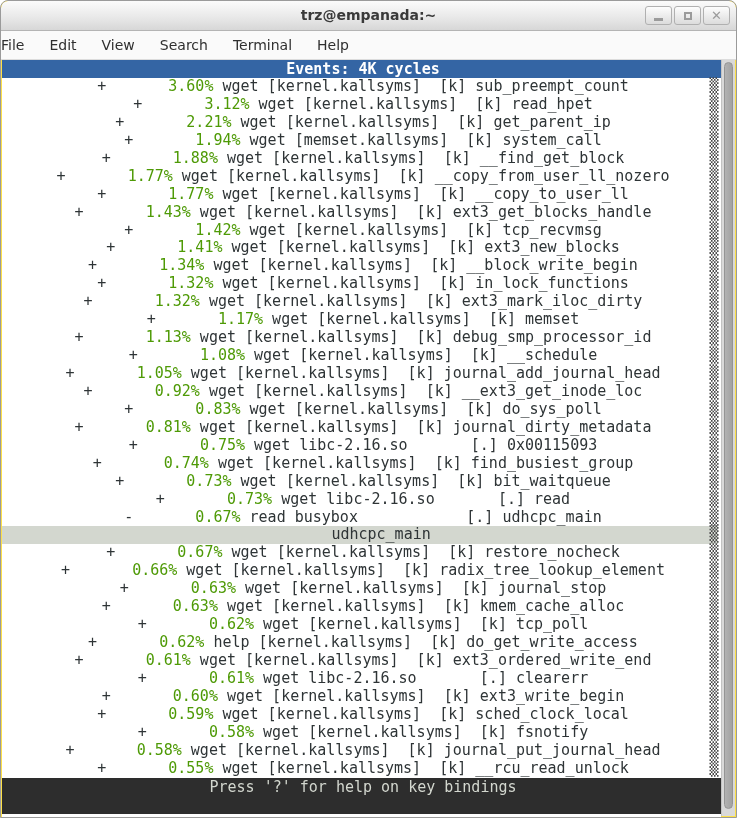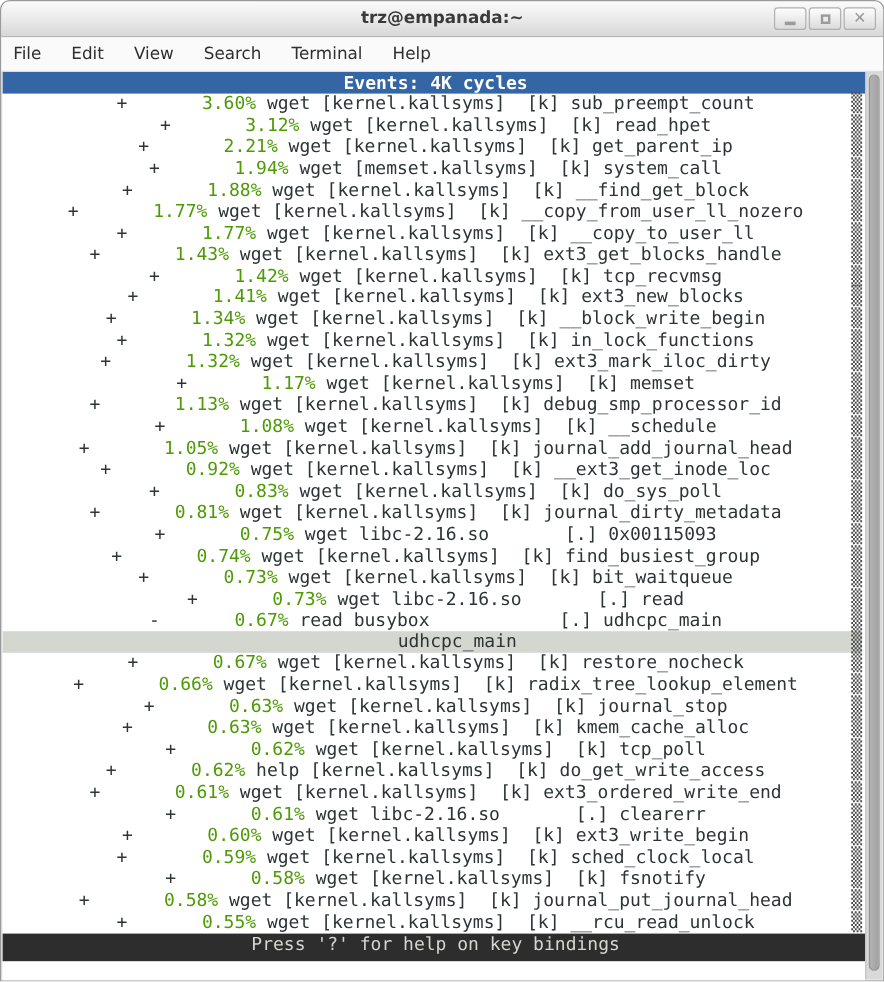--- a/index.html
+++ b/index.html
@@ -1,20 +1,20 @@
 <!DOCTYPE html>
 <html style="--accent: #3465a4; --green: #4e9a06; --fg: #2e3436; --sel: #d3d7cf; --status-bg: #2d2d2d; --status-fg: #d3d7cf; --shade: #4a4a4a;"><head>
 <meta charset="utf-8">
 <style>
   html,body{margin:0;padding:0;background:#ffffff;}
   .window{
     position:relative; width:737px; height:818px; box-sizing:border-box;
     border:1px solid #9a9a9a; border-radius:8px 8px 0 0;
     font-family:"DejaVu Sans","Liberation Sans",sans-serif;
-    background:#e5e5e5; overflow:hidden;
+    background:#fde047; overflow:hidden;
   }
   .titlebar{
     position:relative; height:29px;
     background:linear-gradient(#fbfbfb,#e9e9e9 55%,#d7d7d7);
     border-bottom:1px solid #b4b4b4; border-radius:7px 7px 0 0;
   }
   .title-text{
     position:absolute; left:0; right:0; top:6px; text-align:center;
     font-size:14px; font-weight:bold; color:#3a3a3a;
   }
@@ -25,40 +25,40 @@
     background:linear-gradient(#fdfdfd,#dcdcdc);
     display:flex; align-items:center; justify-content:center;
     color:#8f8f8f; font-size:11px; font-weight:bold; line-height:1;
   }
   .glyph-min{display:block;width:9px;height:3px;background:#9b9b9b;margin-top:8px;}
   .glyph-max{display:block;width:8px;height:8px;border:2px solid #9b9b9b;box-sizing:border-box;}
   .glyph-close{color:#9b9b9b;font-size:13px;font-weight:bold;}
   .menubar{
     height:29px; box-sizing:border-box; background:#fafafa;
     border-bottom:1px solid #dcdcdc;
-    display:flex; align-items:center; gap:25px; padding-left:10px;
+    display:flex; align-items:center; gap:25px; padding-left:0;
     font-size:14px; color:#2f2f2f;
   }
   .menu-item{cursor:default;}
   .terminal{
     position:absolute; left:1px; right:15px; top:59px; bottom:0;
     background:#ffffff; overflow:hidden;
     font-family:"DejaVu Sans Mono","Liberation Mono",monospace;
     font-size:15px; color:var(--fg,#2e3436);text-align:center;
   }
   .trow, .events-bar, .statusbar{
     white-space:pre; height:17.95px; line-height:17.95px;
     padding-left:3px; position:relative; box-sizing:border-box;
   }
   .events-bar{
     height:18px; line-height:18px;
     background:var(--accent,#3465a4); color:#ffffff; font-weight:bold;
   }
   .statusbar{
-    height:23px; line-height:18px;
+    height:36px; line-height:18px;
     background:var(--status-bg,#2d2d2d); color:var(--status-fg,#d3d7cf);
   }
   .pct{color:var(--green,#4e9a06);margin-left:35px;}
   .trow .mark{
     position:absolute; left:calc(78ch + 3px); top:0; width:1ch;
     color:var(--shade,#4a4a4a);
   }
   .trow .mark.diamond{color:#0c0c0c;}
   .trow.selected{
     background:linear-gradient(to right,

